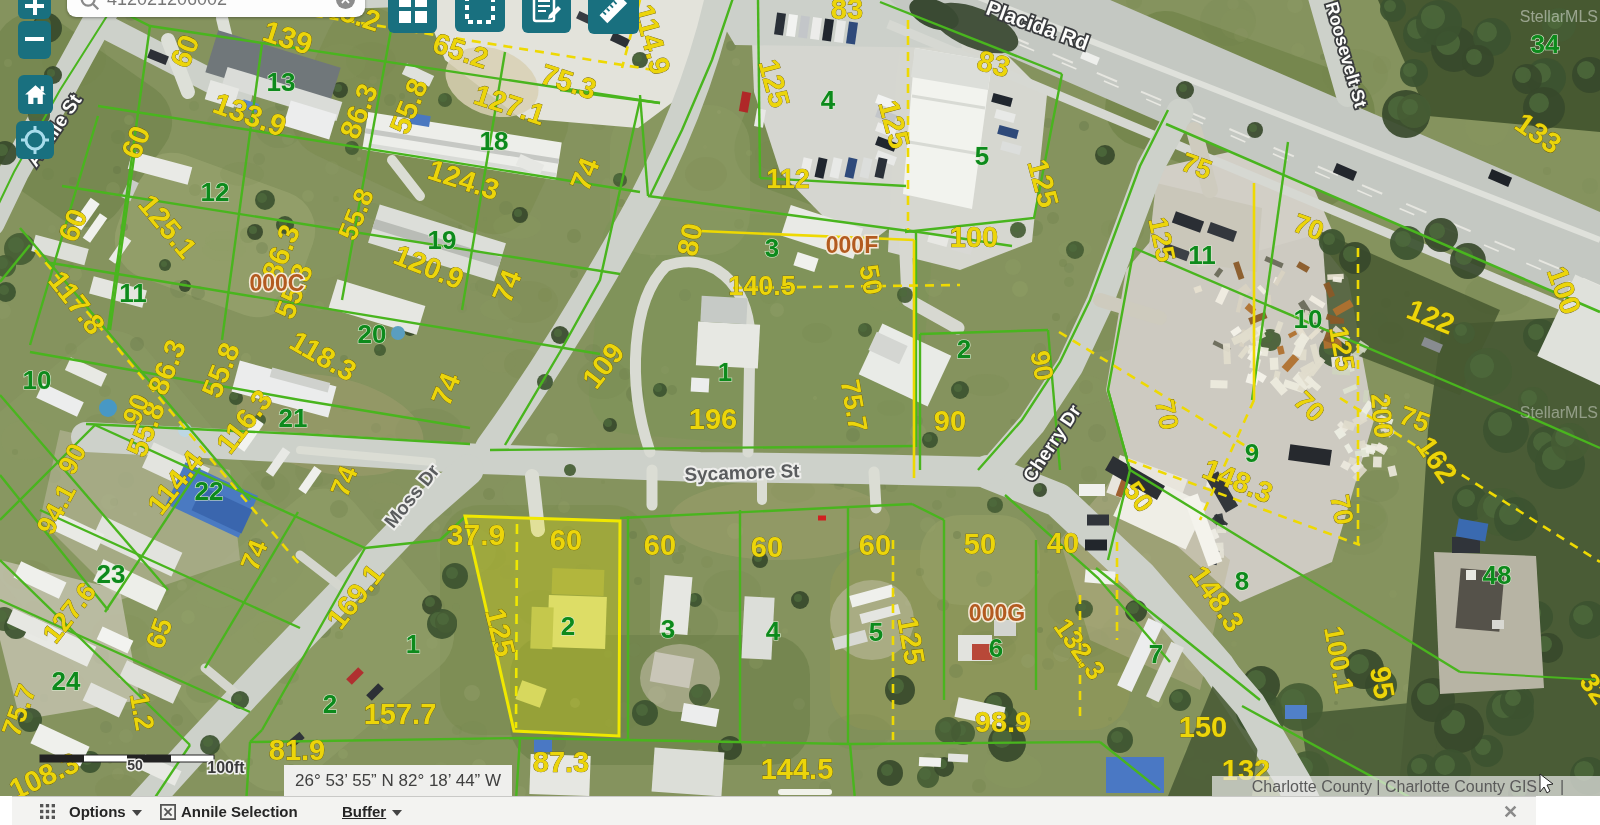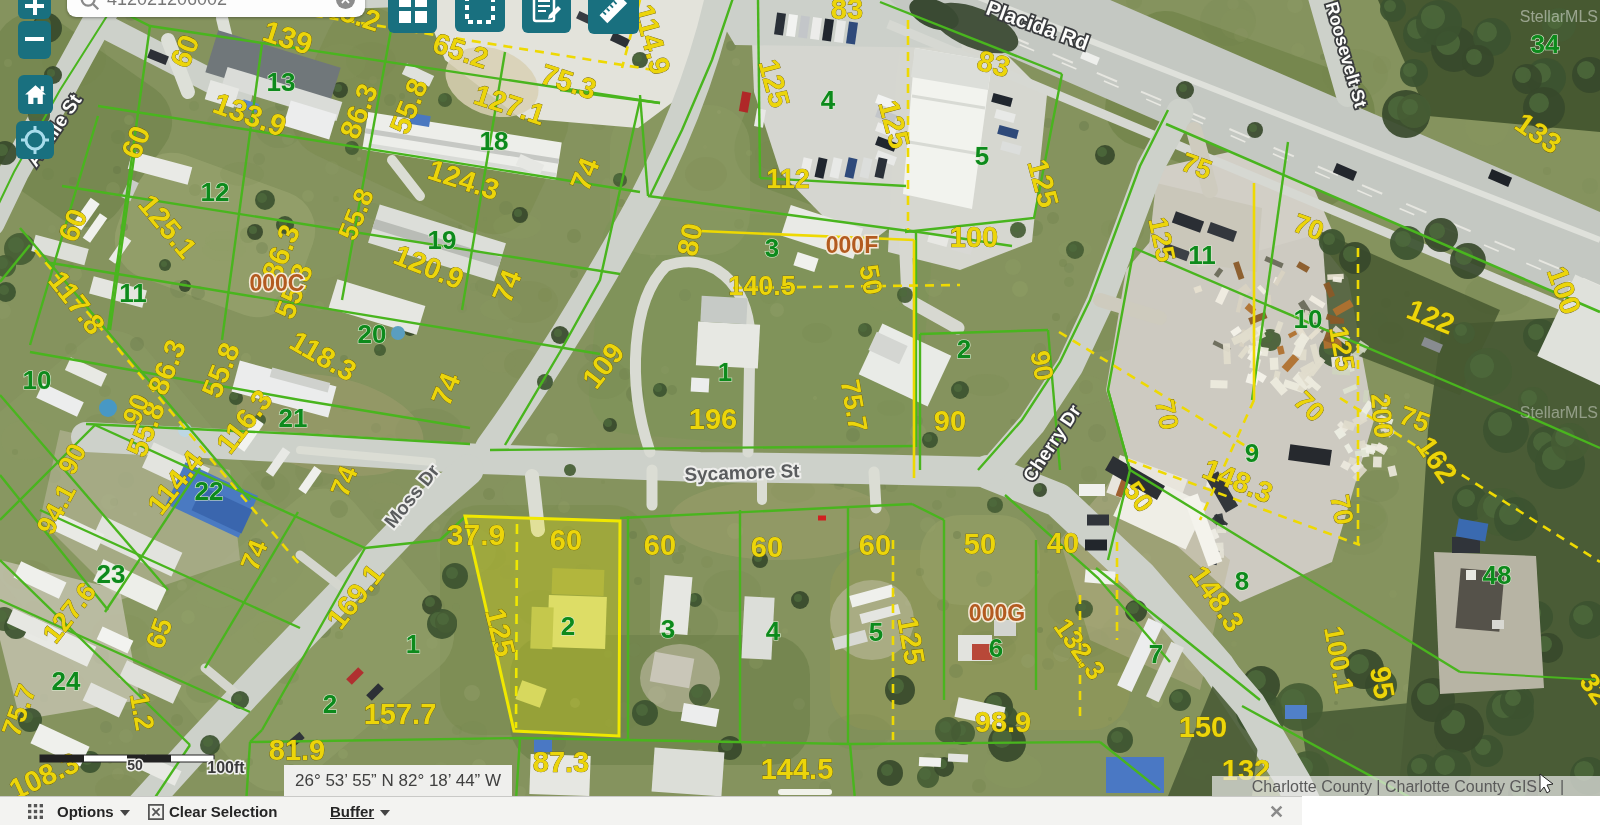--- a/index.html
+++ b/index.html
@@ -3,21 +3,21 @@
 <meta charset="utf-8">
 <title>GIS Map</title>
 <style>
 * { margin:0; padding:0; box-sizing:border-box; }
 body { width:1600px; height:825px; overflow:hidden; position:relative;
   font-family:"Liberation Sans", sans-serif; background:#fff; }
 .mapwrap { position:absolute; left:0; top:0; width:1600px; height:796px; overflow:hidden; }
 .btn { position:absolute; background:#19707f; border-radius:6px; }
 .coordbox { position:absolute; left:272px; top:765px; width:228px; height:31px;
   background:#efefed; color:#404040; font-size:17px; line-height:31px; text-align:center;margin-left:12px; }
-.toolbar { position:absolute; left:0; top:796px; width:1302px; height:29px;
+.toolbar { position:absolute; left:12px; top:796px; width:1524px; height:29px;
   background:#f3f3f1; border-top:1px solid #c9c9c7; font-size:15px; color:#252525; }
 .titem { position:absolute; top:6px; font-weight:bold; white-space:nowrap; }
 .caret { display:inline-block; width:0; height:0; border-left:5px solid transparent;
   border-right:5px solid transparent; border-top:6px solid #444; margin-left:6px; vertical-align:middle; }
 .caret.gray { border-top-color:#9a9a9a; }
 </style>
 </head>
 <body>
 
 <div class="mapwrap">
@@ -1533,20 +1533,20 @@
   </svg>
 
   <div class="titem" style="left:57px;">Options<span class="caret"></span></div>
 
   <svg width="16" height="16" style="position:absolute;left:148px;top:7px" viewBox="0 0 18 18">
     <rect x="1" y="1" width="16" height="16" fill="none" stroke="#555" stroke-width="2"></rect>
     <line x1="5" y1="5" x2="13" y2="13" stroke="#555" stroke-width="2"></line>
     <line x1="13" y1="5" x2="5" y2="13" stroke="#555" stroke-width="2"></line>
   </svg>
 
-  <div class="titem" style="left:169px;">Clear Selection</div>
+  <div class="titem" style="left:169px;">Annile Selection</div>
 
   <div class="titem" style="left:330px;text-decoration:underline;">Buffer<span class="caret"></span></div>
 
   <div class="titem" style="left:432px;color:#9a9a9a;margin-top:31px;">Mailing Labels<span class="caret gray"></span></div>
 
   <div style="position:absolute;right:18px;top:4px;font-size:18px;color:#8a8a8a;font-weight:bold;">✕</div>
 </div>
 
 </body></html>

